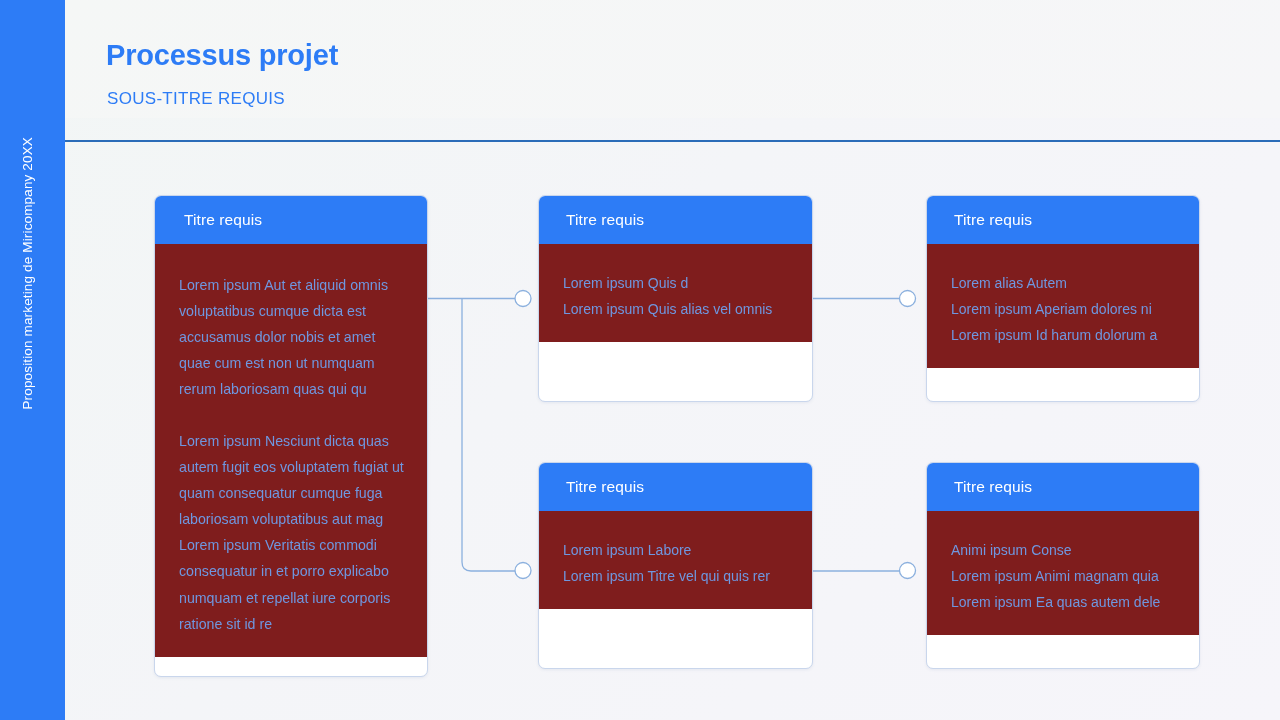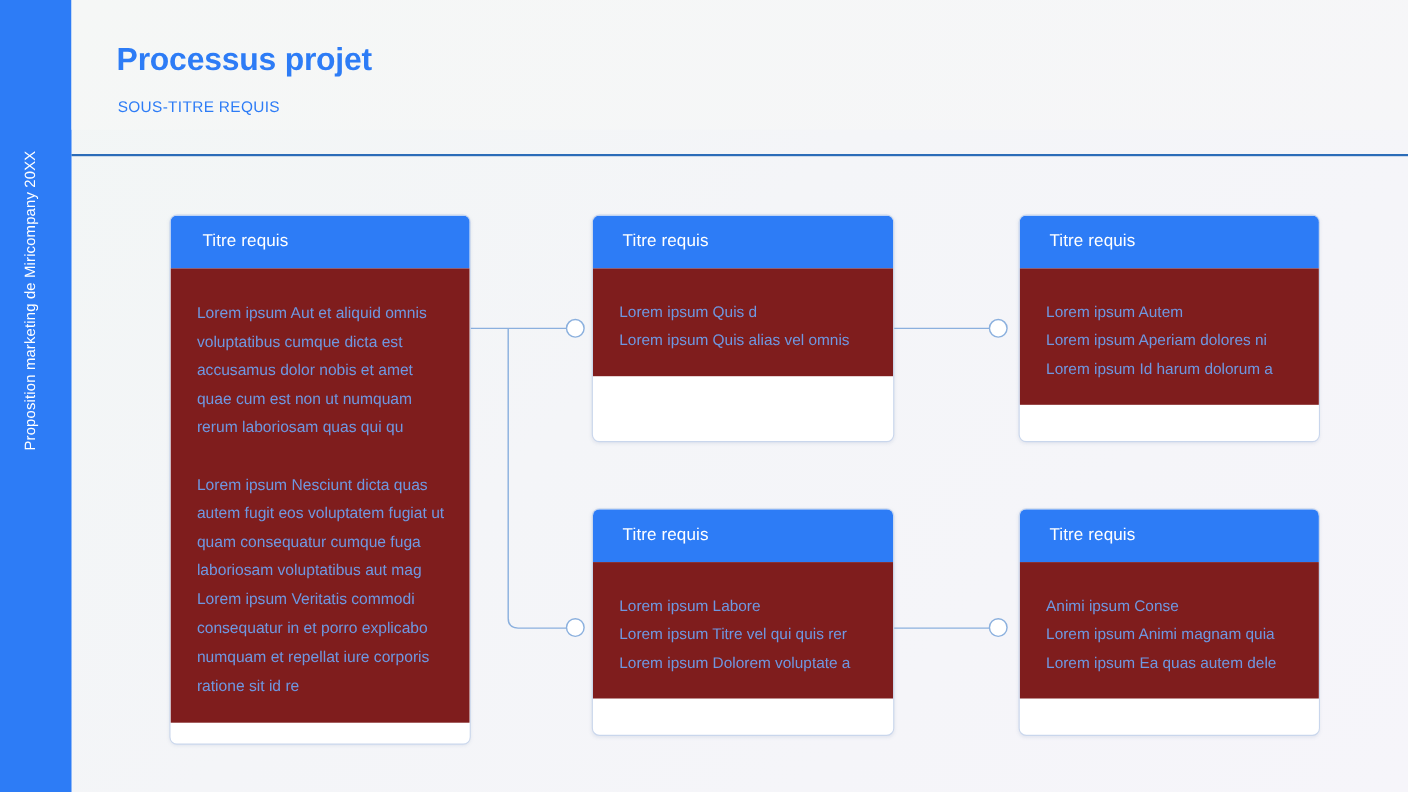--- a/index.html
+++ b/index.html
@@ -61,21 +61,21 @@
     font-size: 29px;
     font-weight: bold;
     color: #2d7cf6;
     letter-spacing: -0.2px;
     margin: 0;
   }
   .header-subtitle {
     position: absolute;
     left: 42px;
     top: 89px;
-    font-size: 14px;
+    font-size: 17px;
     color: #2d7cf6;
     letter-spacing: 0.3px;
     margin: 0;
   }
   .header-rule {
     position: absolute;
     left: 65px;
     top: 140px;
     width: 1215px;
     height: 2px;
@@ -191,34 +191,33 @@
         <li>Lorem ipsum Quis d</li>
         <li>Lorem ipsum Quis alias vel omnis</li>
       </ul>
     </div>
   </div>
 
   <div class="card" id="card-3">
     <div class="card-head">Titre requis</div>
     <div class="card-body">
       <ul>
-        <li>Lorem ipsum Autem</li>
+        <li>Lorem alias Autem</li>
         <li>Lorem ipsum Aperiam dolores ni</li>
         <li>Lorem ipsum Id harum dolorum a</li>
       </ul>
     </div>
   </div>
 
   <div class="card" id="card-4">
     <div class="card-head">Titre requis</div>
     <div class="card-body">
       <ul>
         <li>Lorem ipsum Labore</li>
         <li>Lorem ipsum Titre vel qui quis rer</li>
-        <li>Lorem ipsum Dolorem voluptate a</li>
       </ul>
     </div>
   </div>
 
   <div class="card" id="card-5">
     <div class="card-head">Titre requis</div>
     <div class="card-body">
       <ul>
         <li>Animi ipsum Conse</li>
         <li>Lorem ipsum Animi magnam quia</li>

